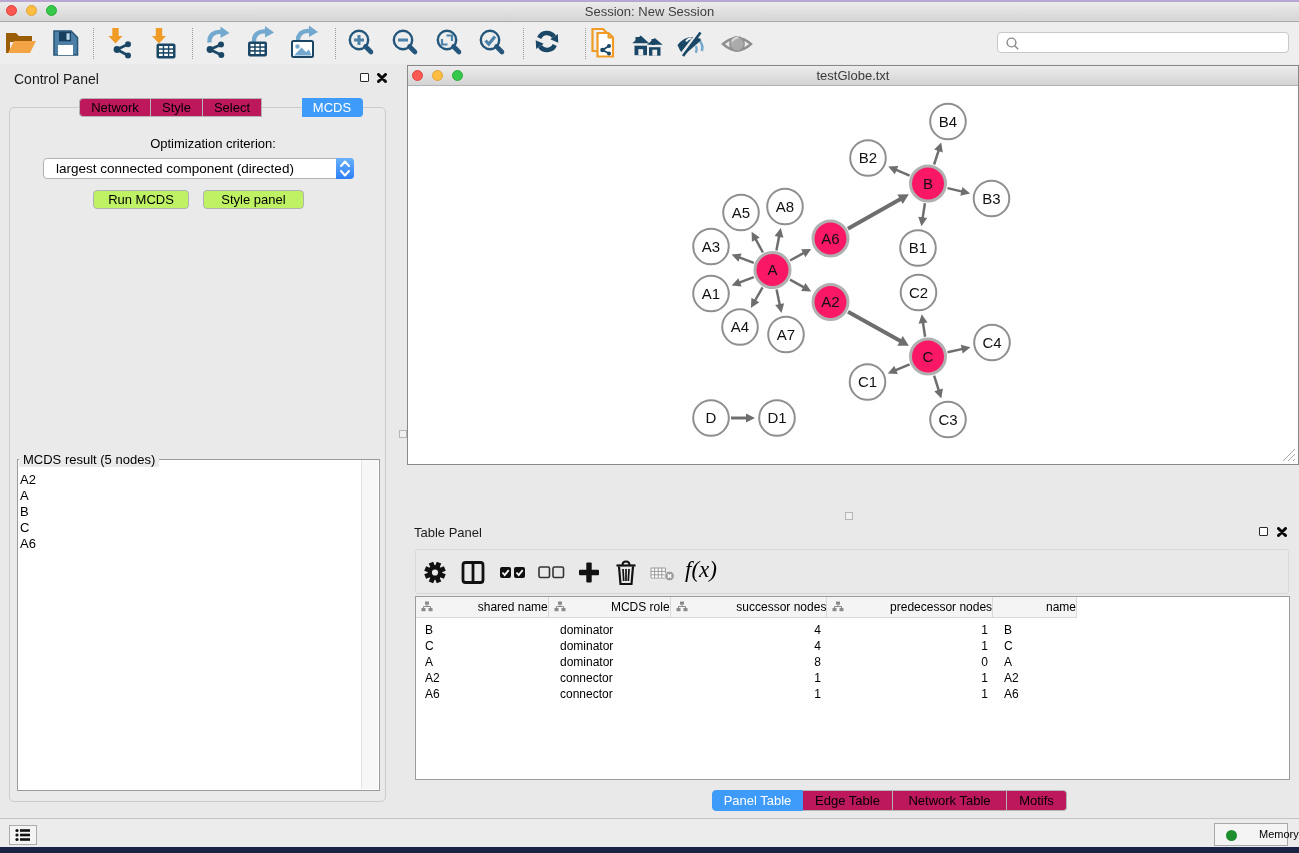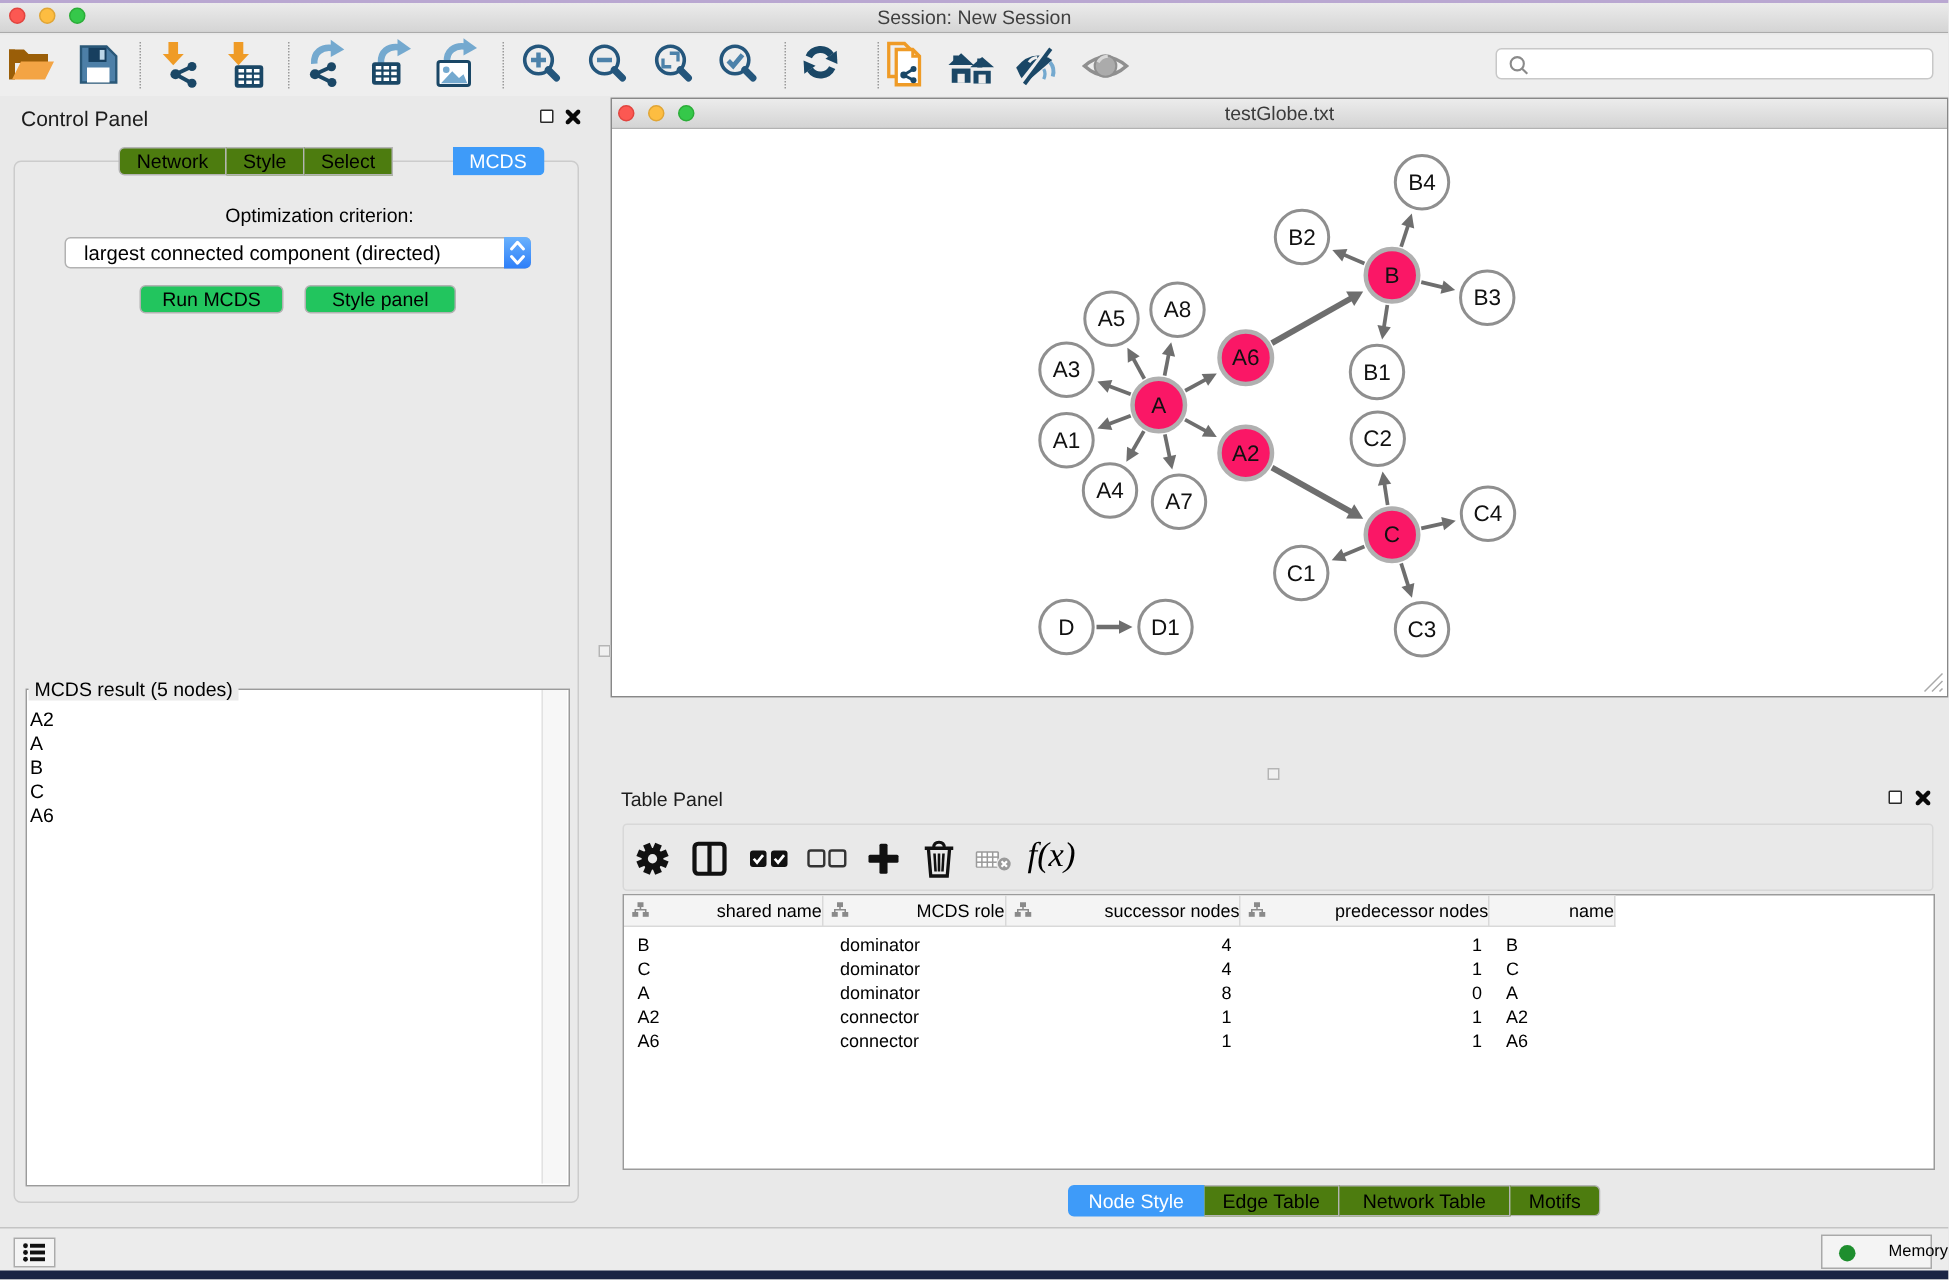--- a/index.html
+++ b/index.html
@@ -30,36 +30,36 @@
 
 
 #cp-header { left:0; top:64px; width:392px; height:28px; background:#e9e9e9; }
 #cp-header .t { position:absolute; left:14px; top:7px; font-size:14px; color:#1c1c1c; }
 .float-ico { position:absolute; width:9px; height:9px; border:1.5px solid #2a2a2a; border-radius:1px; background:#fff; }
 
 #cp-inner { left:9px; top:107px; width:377px; height:695px; background:#eaeaea; border:1px solid #cccccc; border-radius:5px; }
 
 
 .tabgrp { position:absolute; display:flex; height:19px; } #tp-tabs .tab { height:21px; line-height:19px; }
-.tab { border:1px solid #b4b4b4; border-left:none; background:#4d7c0f; color:#000;
+.tab { border:1px solid #b4b4b4; border-left:none; background:#be185d; color:#000;
   font-size:13px; text-align:center; line-height:17px; }
 .tab.first { border-left:1px solid #b4b4b4; border-radius:4px 0 0 4px; }
 .tab.last { border-radius:0 4px 4px 0; }
 .tab.sel { background:#3e9bf9; color:#fff; border-color:#3e9bf9;margin-left:40px; }
 
 #cp-tabs { left:79px; top:98px; }
 
 #opt-label { left:0; top:136px; width:394px; text-align:center; font-size:13px; color:#000;padding-left:32px; }
 
 #dropdown { left:43px; top:158px; width:311px; height:21px; background:#fff; border:1px solid #b2b2b2; border-radius:4px; }
 #dropdown .txt { position:absolute; left:12px; top:2px; font-size:13.5px; color:#000; }
 #dropdown .btn { position:absolute; right:-1px; top:-1px; width:18px; height:21px;
   background:linear-gradient(#6ab2fd,#2d7ef8); border-radius:0 4px 4px 0; }
 
-.cbtn { position:absolute; background:#22c55e; border:1px solid #b2b2b2; border-radius:4px;
+.cbtn { position:absolute; background:#bef264; border:1px solid #b2b2b2; border-radius:4px;
   font-size:13px; color:#000; text-align:center; }
 #btn-run { left:93px; top:190px; width:96px; height:19px; line-height:17px; }
 #btn-close { left:203px; top:190px; width:101px; height:19px; line-height:17px; }
 
 
 #mcds-box { left:17px; top:459px; width:363px; height:332px; border:1px solid #9b9b9b; background:#fff; }
 #mcds-label { left:19px; top:452px; background:#eaeaea; padding:0 4px; font-size:13px; color:#000; }
 #mcds-list { left:20px; top:472px; font-size:13px; color:#000; line-height:16px; }
 #mcds-scroll { left:361px; top:460px; width:17px; height:329px; background:#f7f7f7; border-left:1px solid #e2e2e2; }
 
@@ -491,21 +491,21 @@
   <div class="row" style="left:427px;top:73px;width:145px;text-align:right">1</div>
   <div class="row" style="left:588px;top:73px;width:60px">A2</div>
   <div class="row" style="left:9px;top:89px;width:100px">A6</div>
   <div class="row" style="left:144px;top:89px;width:100px">connector</div>
   <div class="row" style="left:270px;top:89px;width:135px;text-align:right">1</div>
   <div class="row" style="left:427px;top:89px;width:145px;text-align:right">1</div>
   <div class="row" style="left:588px;top:89px;width:60px">A6</div>
 </div>
 
 <div class="tabgrp" id="tp-tabs">
-  <div class="tab first sel" style="width:91px">Node Style</div>
+  <div class="tab first sel" style="width:91px">Panel Table</div>
   <div class="tab" style="width:90px">Edge Table</div>
   <div class="tab" style="width:114px">Network Table</div>
   <div class="tab last" style="width:60px">Motifs</div>
 </div>
 
 <div class="abs" id="statusbar">
   <div id="listbtn">
     <svg width="16" height="14" style="position:absolute;left:5px;top:2px" viewBox="0 0 16 14">
       <circle cx="2" cy="2.5" r="1.6" fill="#111"></circle>
         <circle cx="2" cy="7" r="1.6" fill="#111"></circle>

